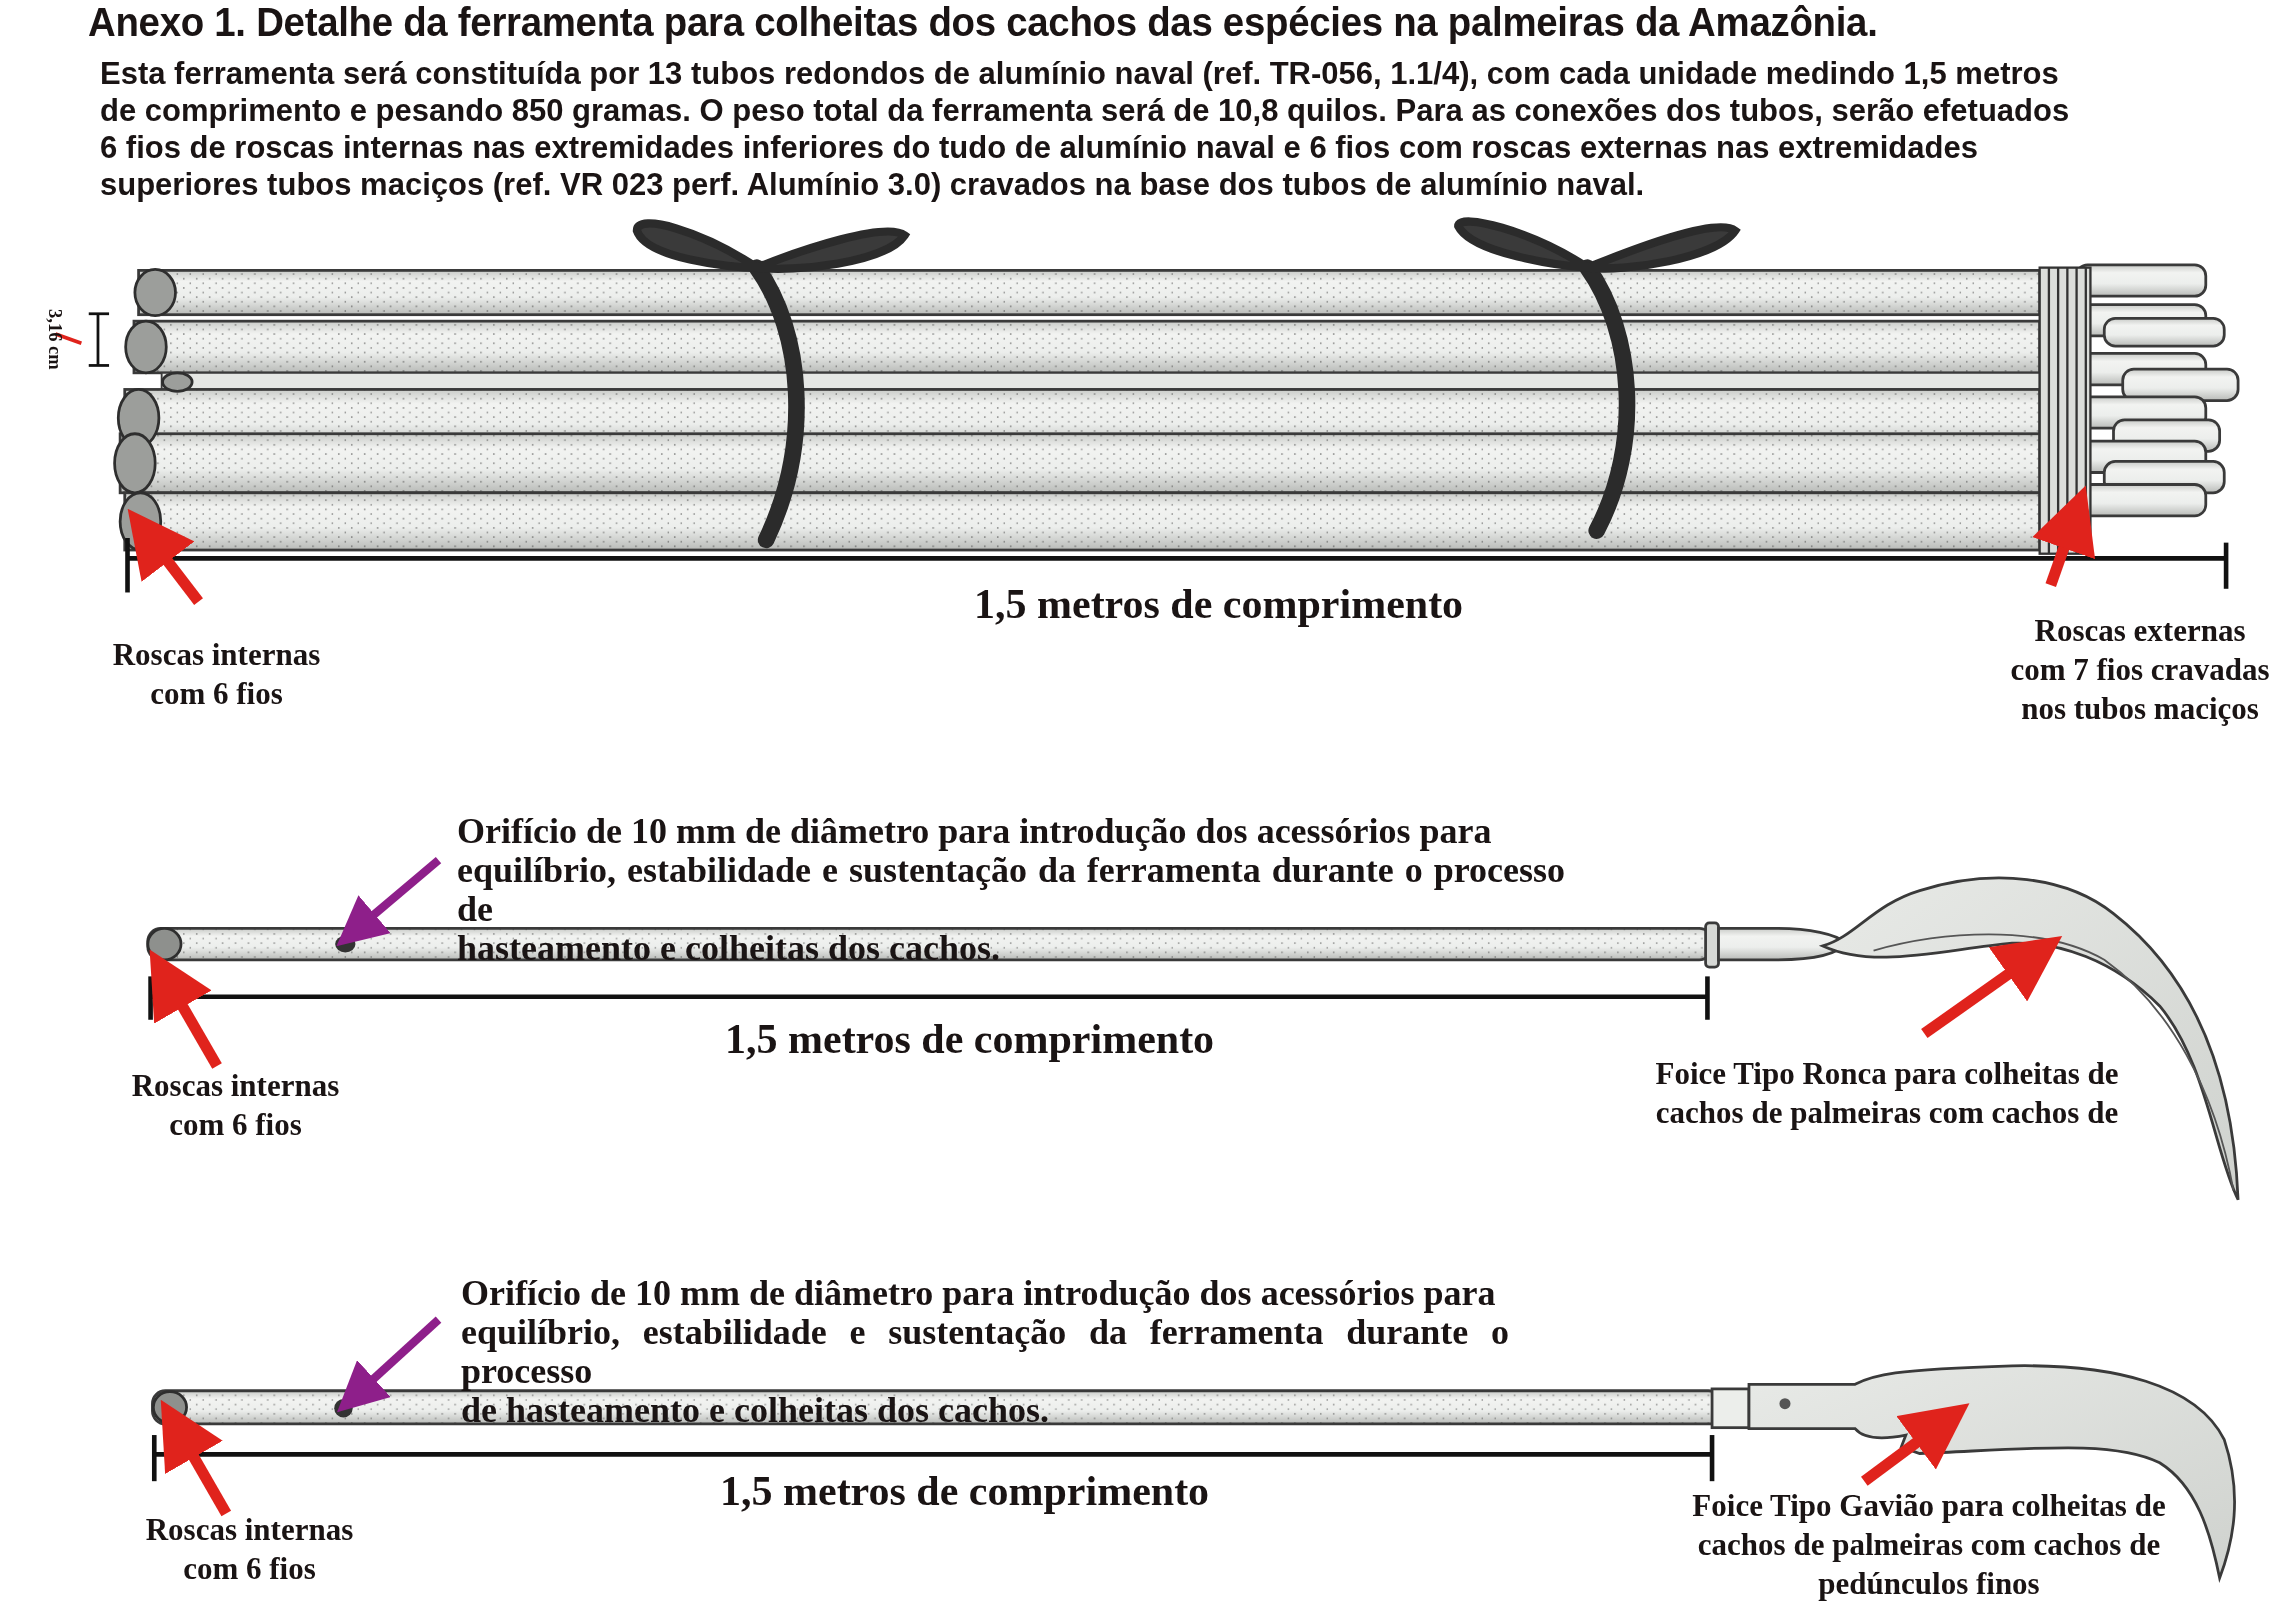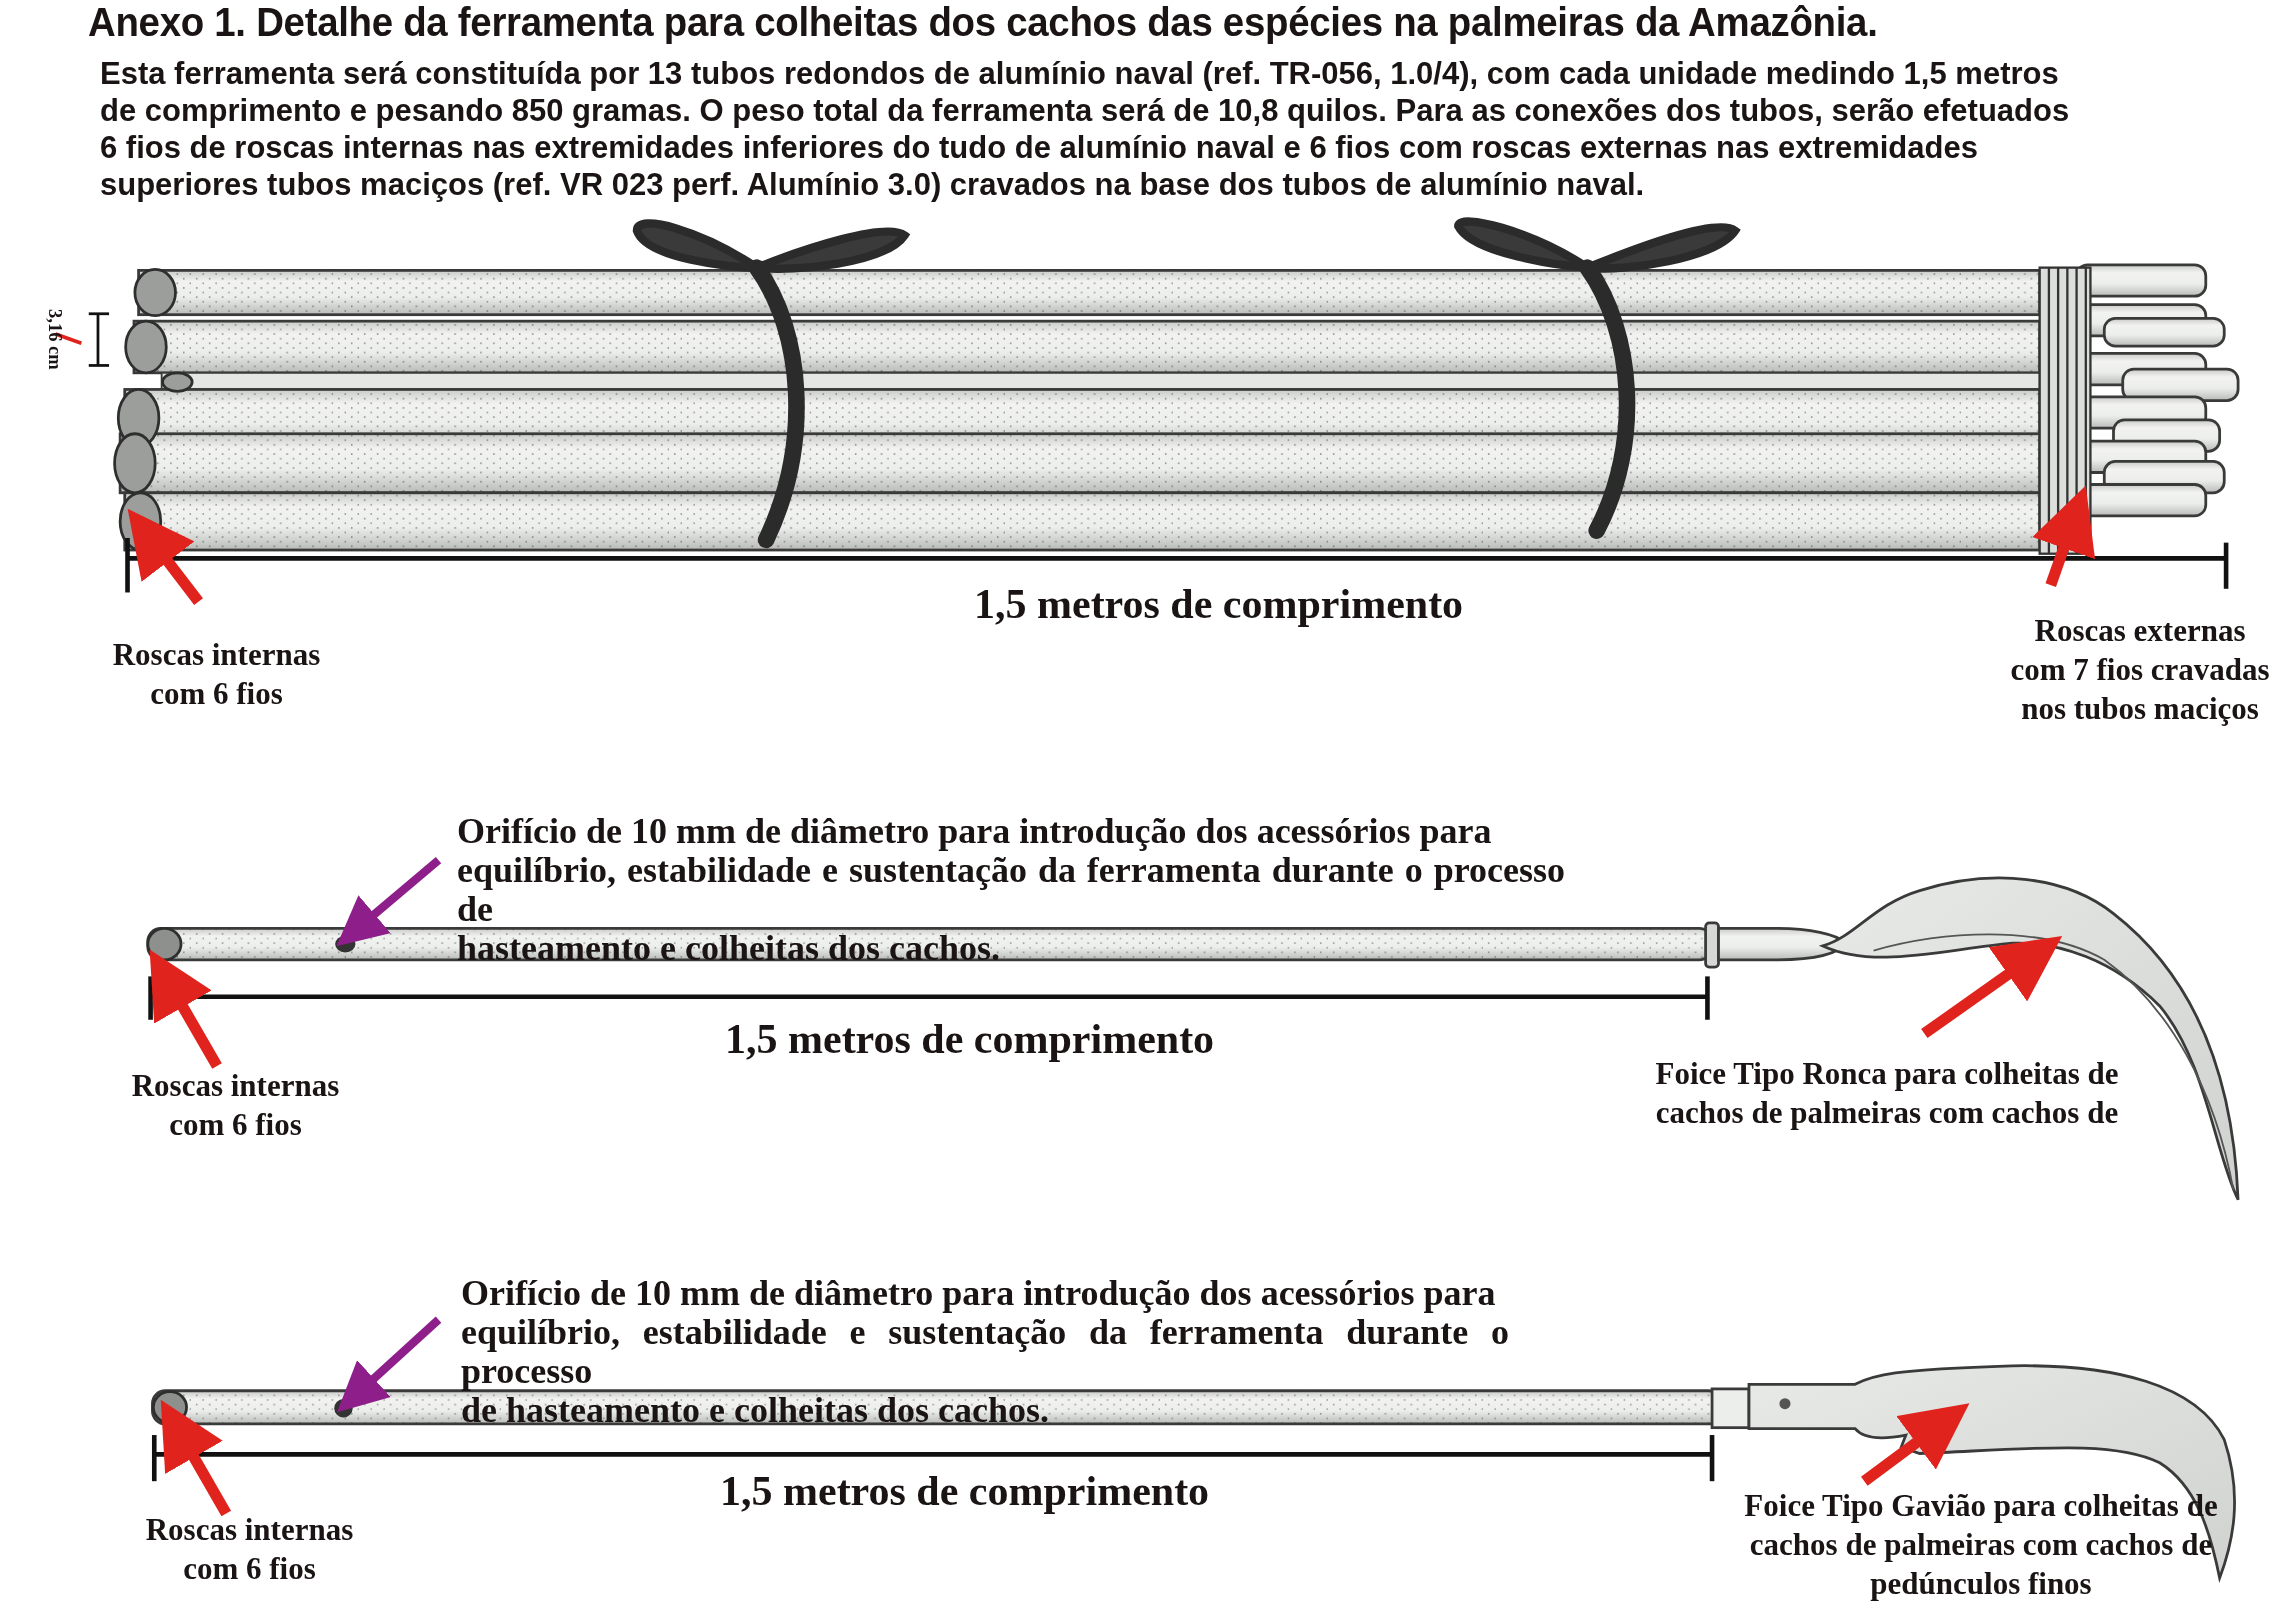--- a/index.html
+++ b/index.html
@@ -143,21 +143,21 @@
     <line x1="167" y1="1555" x2="167" y2="1605"></line>
     <line x1="1855" y1="1555" x2="1855" y2="1605"></line>
   </g>
   <line x1="475" y1="1430" x2="385" y2="1512" stroke="#8e1f8a" stroke-width="9" marker-end="url(#purHead)"></line>
   <line x1="245" y1="1640" x2="192" y2="1548" stroke="#e0231c" stroke-width="12" marker-end="url(#redHead)"></line>
   <line x1="2020" y1="1605" x2="2105" y2="1542" stroke="#e0231c" stroke-width="12" marker-end="url(#redHead)"></line>
 </svg>
 
 <div class="abs title">Anexo 1. Detalhe da ferramenta para colheitas dos cachos das espécies na palmeiras da Amazônia.</div>
 <div class="abs intro">
-  <div>Esta ferramenta será constituída por 13 tubos redondos de alumínio naval (ref. TR-056, 1.0/4), com cada unidade medindo 1,5 metros</div>
+  <div>Esta ferramenta será constituída por 13 tubos redondos de alumínio naval (ref. TR-056, 1.1/4), com cada unidade medindo 1,5 metros</div>
   <div>de comprimento e pesando 850 gramas. O peso total da ferramenta será de 10,8 quilos. Para as conexões dos tubos, serão efetuados</div>
   <div>6 fios de roscas internas nas extremidades inferiores do tudo de alumínio naval e 6 fios com roscas externas nas extremidades</div>
   <div>superiores tubos maciços (ref. VR 023 perf. Alumínio 3.0) cravados na base dos tubos de alumínio naval.</div>
 </div>
 
 <div class="abs" style="left:65px;top:309px;font-weight:bold;font-size:18.5px;transform:rotate(90deg);transform-origin:left top;white-space:nowrap;">3,16 cm</div>
 <div class="abs dim" style="left:974px;top:580px;">1,5 metros de comprimento</div>
 <div class="abs lbl" style="left:92px;top:635px;width:249px;">
   <div>Roscas internas</div>
   <div>com 6 fios</div>
@@ -186,18 +186,18 @@
 <div class="abs note" style="left:461px;top:1274px;width:1048px;">
   <div>Orifício de 10 mm de diâmetro para introdução dos acessórios para</div>
   <div>equilíbrio, estabilidade e sustentação da ferramenta durante o processo</div>
   <div>de hasteamento e colheitas dos  cachos.</div>
 </div>
 <div class="abs dim" style="left:720px;top:1467px;">1,5 metros de comprimento</div>
 <div class="abs lbl" style="left:125px;top:1510px;width:249px;">
   <div>Roscas internas</div>
   <div>com 6 fios</div>
 </div>
-<div class="abs lbl" style="left:1704px;top:1486px;width:554px;">
+<div class="abs lbl" style="left:1652px;top:1486px;width:554px;">
   <div>Foice Tipo Gavião para colheitas de</div>
   <div>cachos de palmeiras com cachos de</div>
   <div>pedúnculos  finos</div>
 </div>
 
 
 </body></html>

